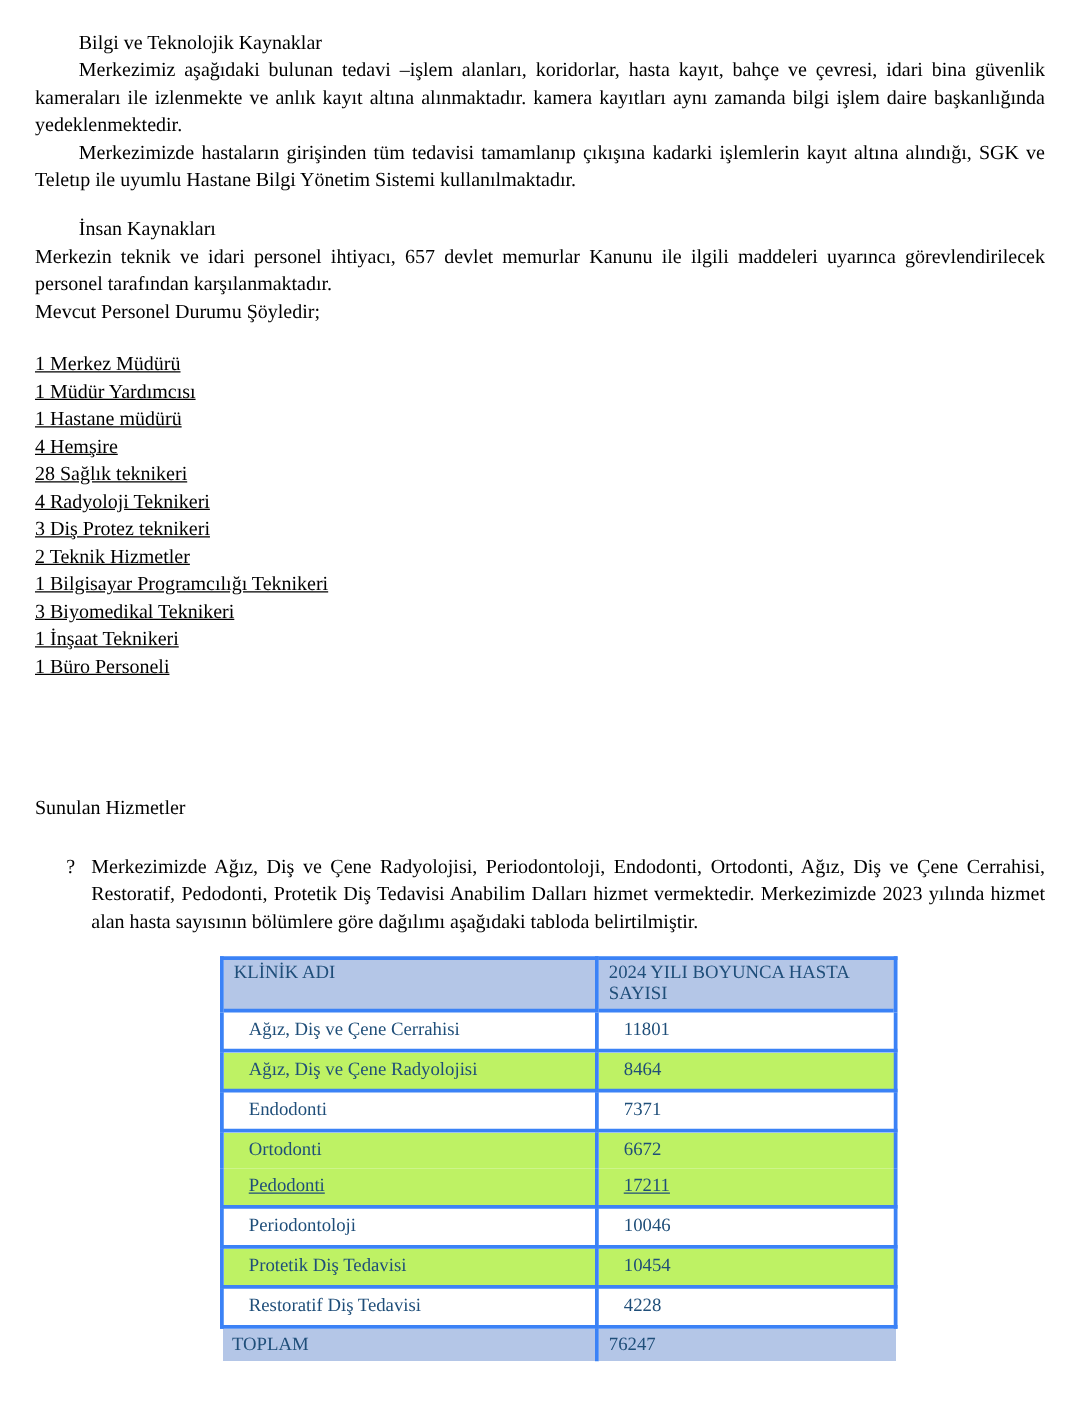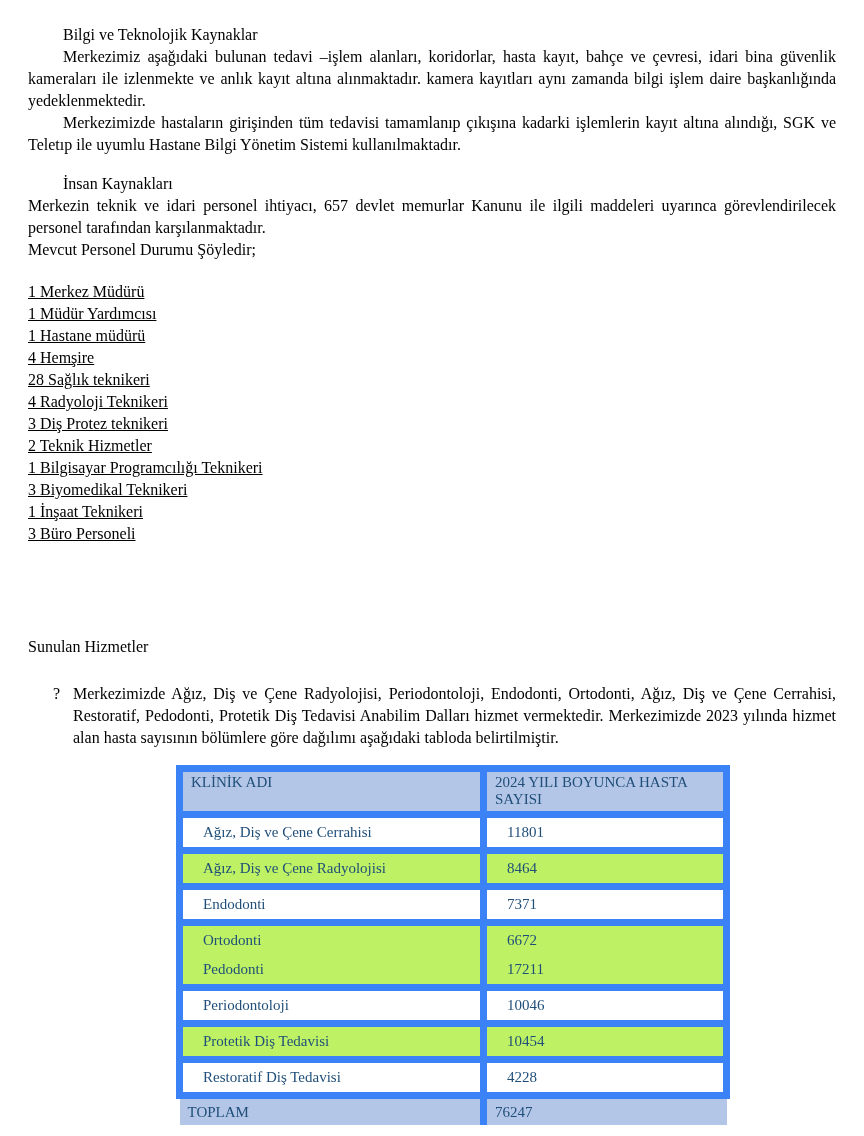--- a/index.html
+++ b/index.html
@@ -34,38 +34,38 @@
     border-collapse: collapse;
     table-layout: fixed;
     width: 501px;
     margin: 16px 0 0 148px;
     font-size: 15px;
     color: #1F4E79;
     border: 2px solid #000000;
     border-bottom: none;
   }
   .patients-table th, .patients-table td {
-    border: 7px solid #3b82f6;
+    border: 3px solid #3b82f6;
     font-weight: normal;
     text-align: left;
     vertical-align: top;
     overflow: hidden;
   }
   .patients-table .c1 { width: 281px; }
   .patients-table .c2 { width: 220px; }
   .patients-table th {
     background: #B4C6E7;
     padding: 2px 8px 3px 8px;
     line-height: 17px;
     border-bottom-width: 2px;
   }
   .patients-table td { padding: 6px 8px 7px 20px; line-height: 16px; }
   .patients-table tr.shaded td { background: #bef264; }
   .patients-table tr.thick-top td { border-top-width: 2px; }
-  .patients-table tr.no-top td { border-top: hidden; }
+  .patients-table tr.no-top td { border-top: hidden; text-decoration: underline; }
   .patients-table tr.total td {
     background: #B4C6E7;
     border-bottom: hidden;
     padding: 5px 24px 5px 8px;
     font-family: Liberation Serif, serif;
   }
   .patients-table tr.total td:first-child { border-left: hidden; }
   .patients-table tr.total td:last-child { border-right: hidden; }
 </style>
 </head>
@@ -90,21 +90,21 @@
     <li>1 Müdür Yardımcısı</li>
     <li>1 Hastane müdürü</li>
     <li>4 Hemşire</li>
     <li>28 Sağlık teknikeri</li>
     <li>4 Radyoloji Teknikeri</li>
     <li>3 Diş Protez teknikeri</li>
     <li>2 Teknik Hizmetler</li>
     <li>1 Bilgisayar Programcılığı Teknikeri</li>
     <li>3 Biyomedikal Teknikeri</li>
     <li>1 İnşaat Teknikeri</li>
-    <li>3 Büro Personeli</li>
+    <li>1 Büro Personeli</li>
   </ul>
 
   <div class="center-heading">Sunulan Hizmetler</div>
 
   <div class="bullet">
     <span class="bullet-marker">?</span>
     <p class="bullet-text">Merkezimizde Ağız, Diş ve Çene Radyolojisi, Periodontoloji, Endodonti, Ortodonti, Ağız, Diş ve Çene Cerrahisi, Restoratif, Pedodonti, Protetik Diş Tedavisi Anabilim Dalları hizmet vermektedir. Merkezimizde 2023 yılında hizmet alan hasta sayısının bölümlere göre dağılımı aşağıdaki tabloda belirtilmiştir.</p>
   </div>
 
   <table class="patients-table">

